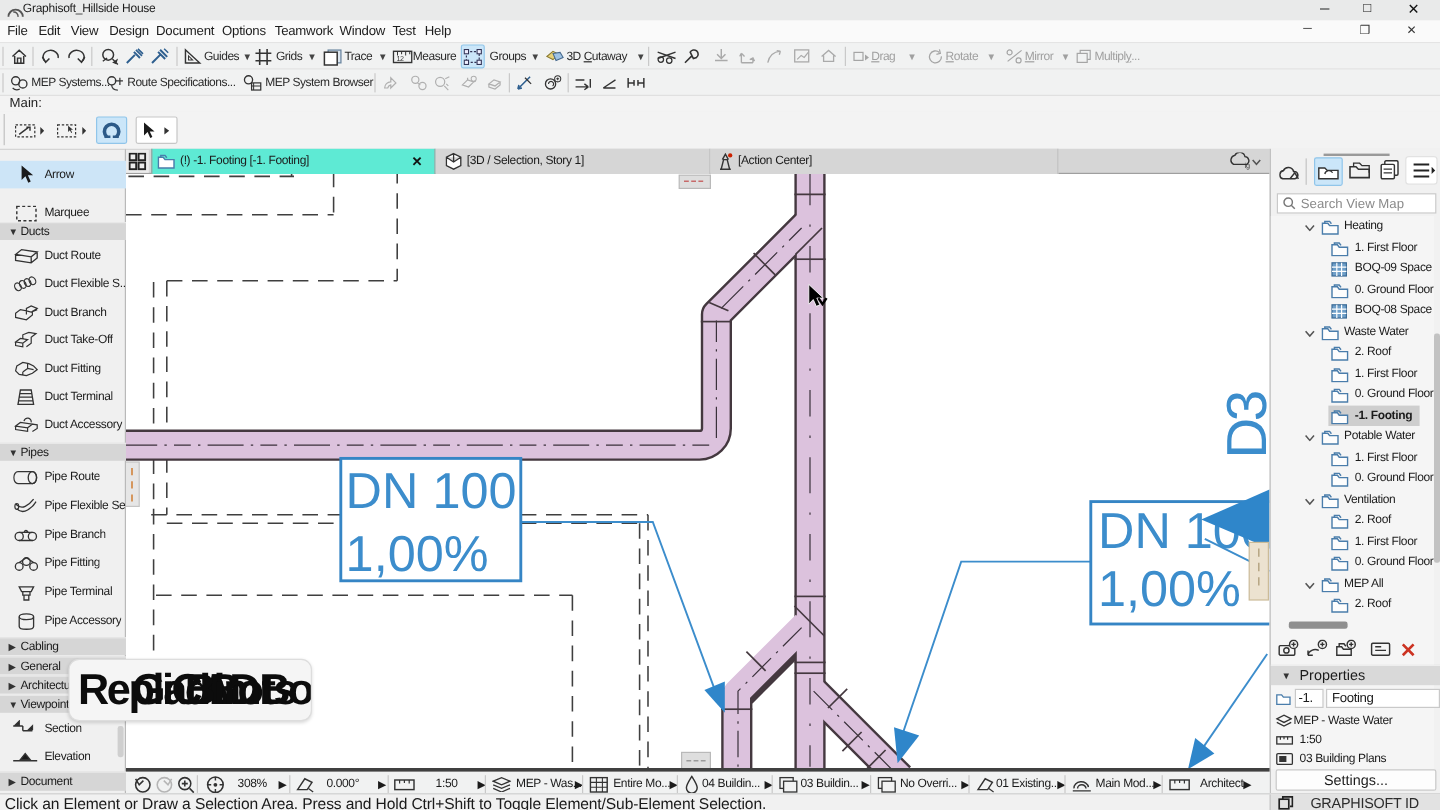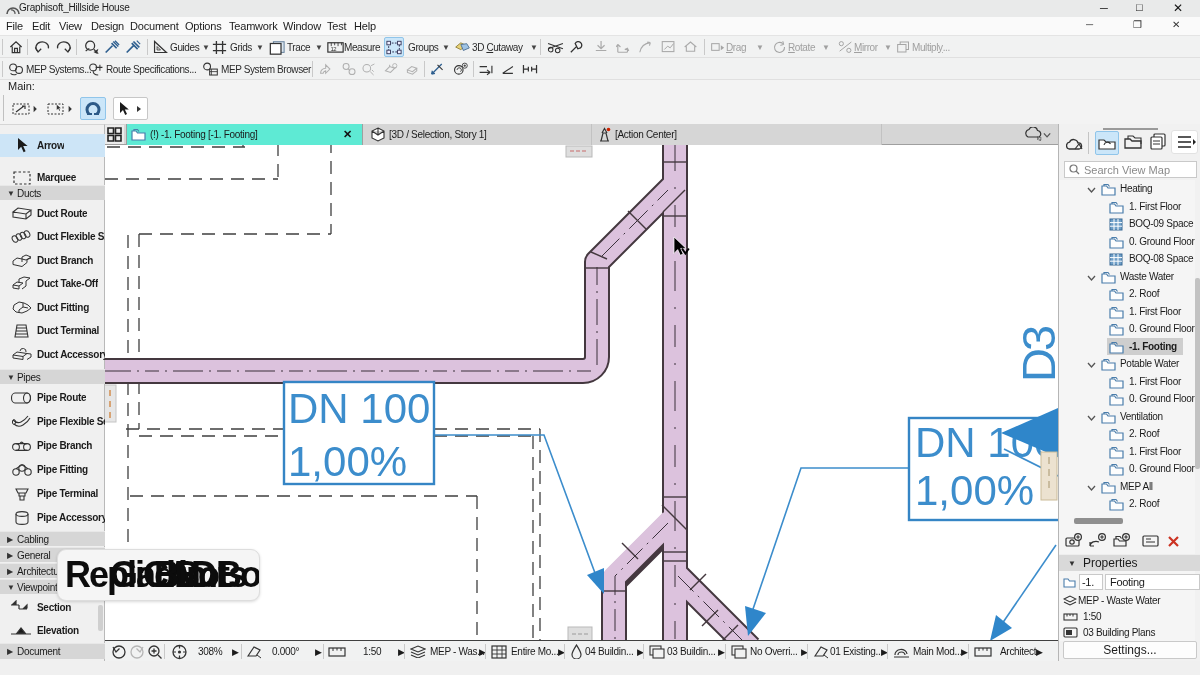--- a/index.html
+++ b/index.html
@@ -24,34 +24,34 @@
 .hl { background:#cbe6f9; border:1px solid #90c5ea; border-radius:2px; }
 
 #mainrow { left:0; top:80px; width:1200px; height:13px; background:#f3f3f3; }
 #mainrow span { position:absolute; left:8px; top:0px; font-size:11px; color:#222; }
 #toolrow { left:0; top:93px; width:1200px; height:31px; background:#f3f3f3; }
 .trbtn { position:absolute; top:4px; height:23px; border-radius:2px; display:flex; align-items:center; justify-content:center; }
 
 #leftpanel { left:0; top:124px; width:105px; height:537px; background:#f0f0f0; border-top:1px solid #d5d5d5; border-right:1px solid #b9b9b9; }
 .lp-item { position:absolute; left:0; width:105px; height:23px; font-size:10px; letter-spacing:-0.3px; color:#1b1b1b; display:flex; align-items:center; }
 .lp-item .ic { width:24px; margin-left:10px; flex:none; display:flex; justify-content:center; }
-.lp-item .tx { margin-left:3px; white-space:nowrap; overflow:hidden;font-weight:bold; }
+.lp-item .tx { margin-left:3px; white-space:nowrap; overflow:hidden; }
 .lp-hdr { position:absolute; left:0; width:105px; height:15px; background:#d6d6d6; font-size:10px; letter-spacing:-0.3px; color:#1b1b1b; display:flex; align-items:center; border-top:1px solid #e8e8e8;}
 .lp-hdr .ar { width:10px; margin-left:7px; font-size:8px; color:#333; }
 .lp-sel { background:#cde5f7; }
 
 #tabbar { left:105px; top:124px; width:953px; height:21px; background:#d6d6d6; border-bottom:1px solid #9f9f9f; }
 .tab { position:absolute; top:0; height:21px; font-size:10px; letter-spacing:-0.3px; color:#1b1b1b; display:flex; align-items:center; }
 
 #canvas { left:105px; top:145px; width:953px; height:495px; background:#ffffff; }
 
 #rightpanel { left:1058px; top:124px; width:142px; height:537px; background:#f1f1f1; border-left:1px solid #b5b5b5; }
 .rp-row { position:absolute; left:0; width:142px; height:17px; font-size:10px; letter-spacing:-0.3px; color:#1b1b1b; display:flex; align-items:center; }
 
-#bottombar { left:105px; top:640px; width:953px; height:21px; background:#f1f2f2; border-top:1px solid #404040; }
+#bottombar { left:105px; top:640px; width:953px; height:21px; background:#f1f2f2; border-top:3px solid #404040; }
 .bb { position:absolute; top:1px; height:19px; display:flex; align-items:center; font-size:10px; letter-spacing:-0.3px; color:#1b1b1b; white-space:nowrap; }
 #statusbar { left:0; top:661px; width:1200px; height:14px; background:#f1f1f1; border-top:1px solid #d0d0d0; }
 #statusbar .msg { position:absolute; left:4px; top:0px; font-size:13px; letter-spacing:-0.1px; color:#1a1a1a; }
 svg text { font-family:"Liberation Sans", sans-serif; }
 </style>
 </head>
 <body>
 <div id="app">
   <div id="titlebar" class="abs">
     <svg style="position:absolute;left:6px;top:3px" width="14" height="12" viewBox="0 0 14 12">
@@ -1016,13 +1016,23 @@
     <div class="bb" style="left:869px">
         <svg width="18" height="12" viewBox="0 0 18 12">
           <rect x="1" y="2" width="16" height="8" fill="none" stroke="#333" stroke-width="1.2"></rect>
           <path d="M5 2 v3 M9 2 v2.5 M13 2 v3" stroke="#333"></path>
         </svg>
       </div>
     <div class="bb" style="left:895px">Architect</div>
     <div class="bb dd" style="left:931px;font-size:9px">▶</div>
 
 </div>
+  <div id="statusbar" class="abs">
+      <span class="msg">Click an Element or Draw a Selection Area. Press and Hold Ctrl+Shift to Toggle Element/Sub-Element Selection.</span>
+      <div style="position:absolute;left:1058px;top:0;width:142px;height:14px;background:#e2e2e2;border-left:1px solid #c5c5c5">
+      <svg width="13" height="12" viewBox="0 0 13 12" style="position:absolute;left:6px;top:1px">
+          <rect x="1" y="3" width="8" height="8" fill="none" stroke="#222" stroke-width="1.4"></rect>
+          <path d="M4 3 V1 h8 v8 h-2" fill="none" stroke="#222" stroke-width="1.4"></path>
+        </svg>
+      <span style="position:absolute;left:33px;top:0px;font-size:12px;color:#2c2c2c;letter-spacing:-0.2px">GRAPHISOFT ID</span>
+    </div>
+    </div>
 </div>
 
 </body></html>

